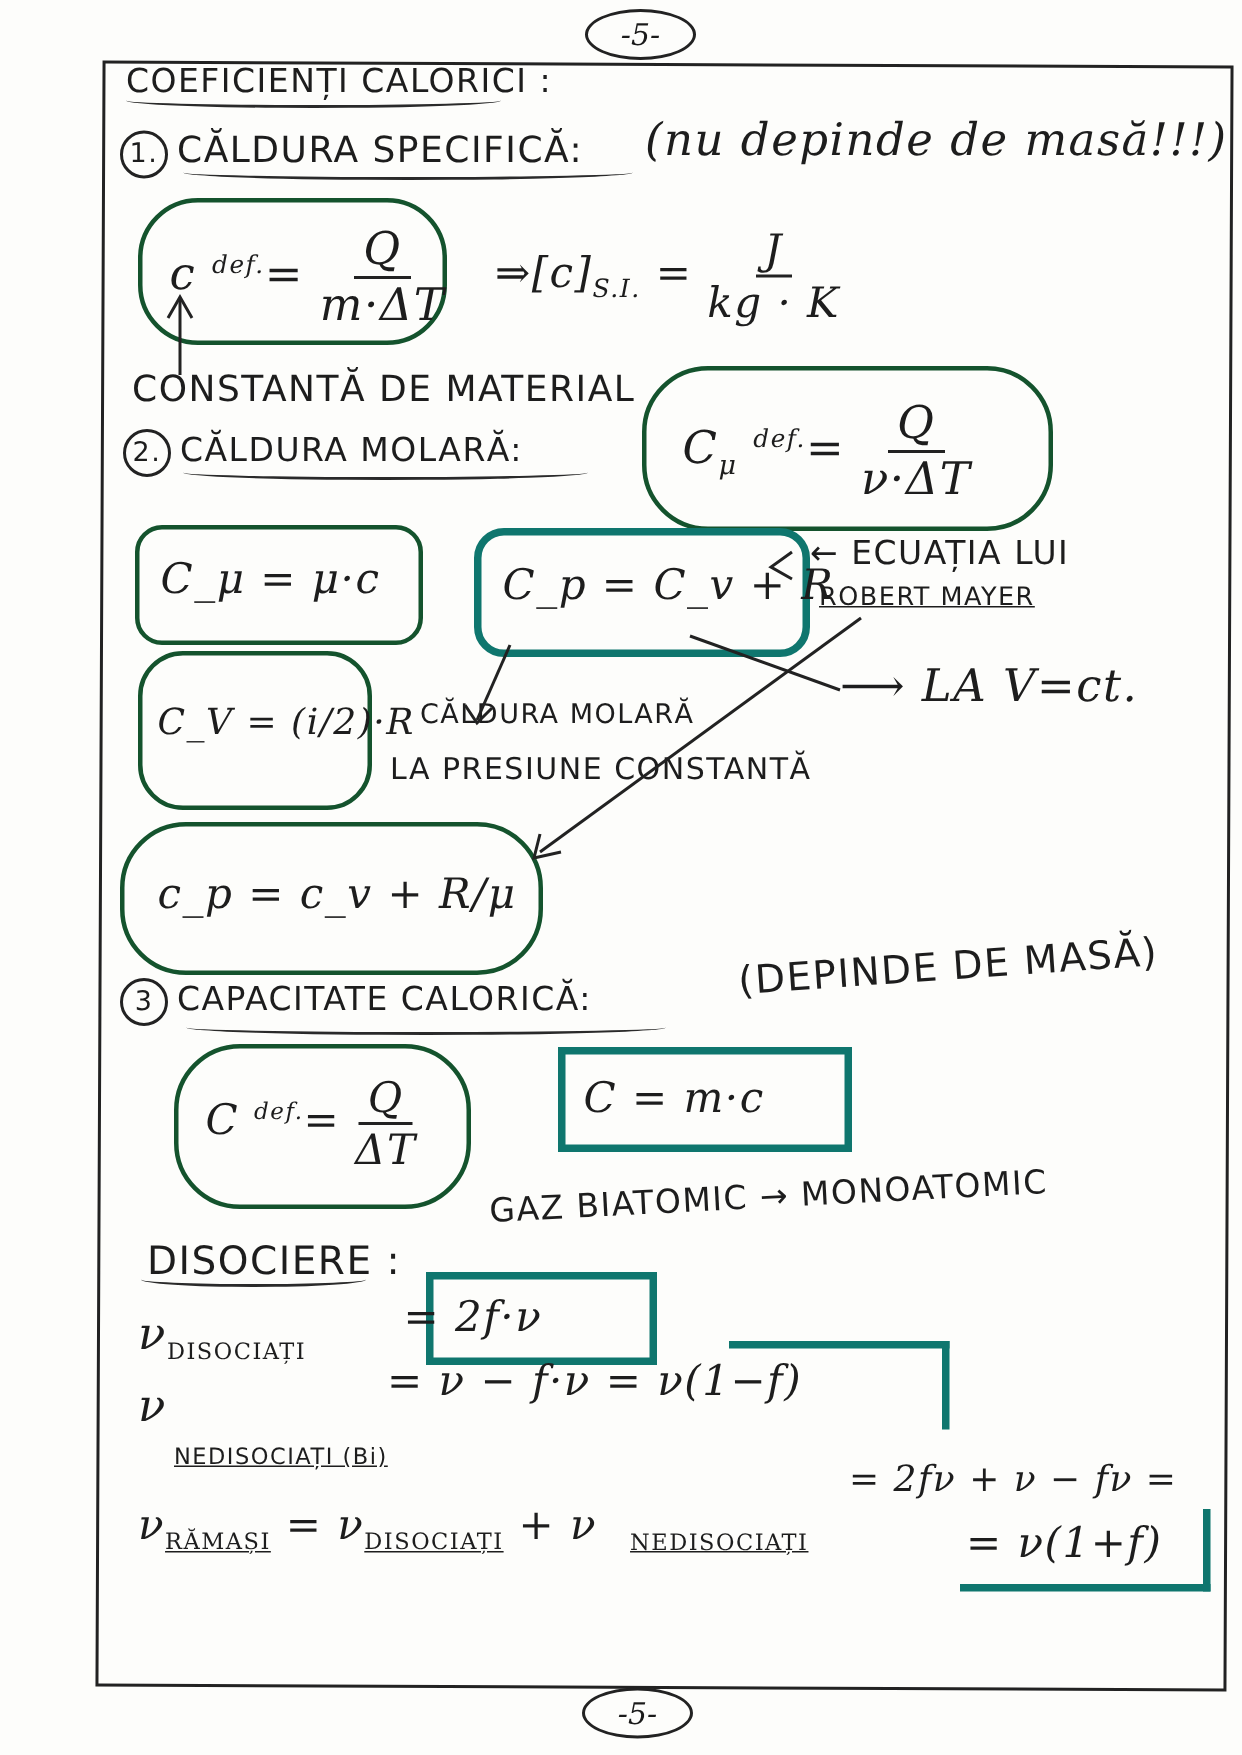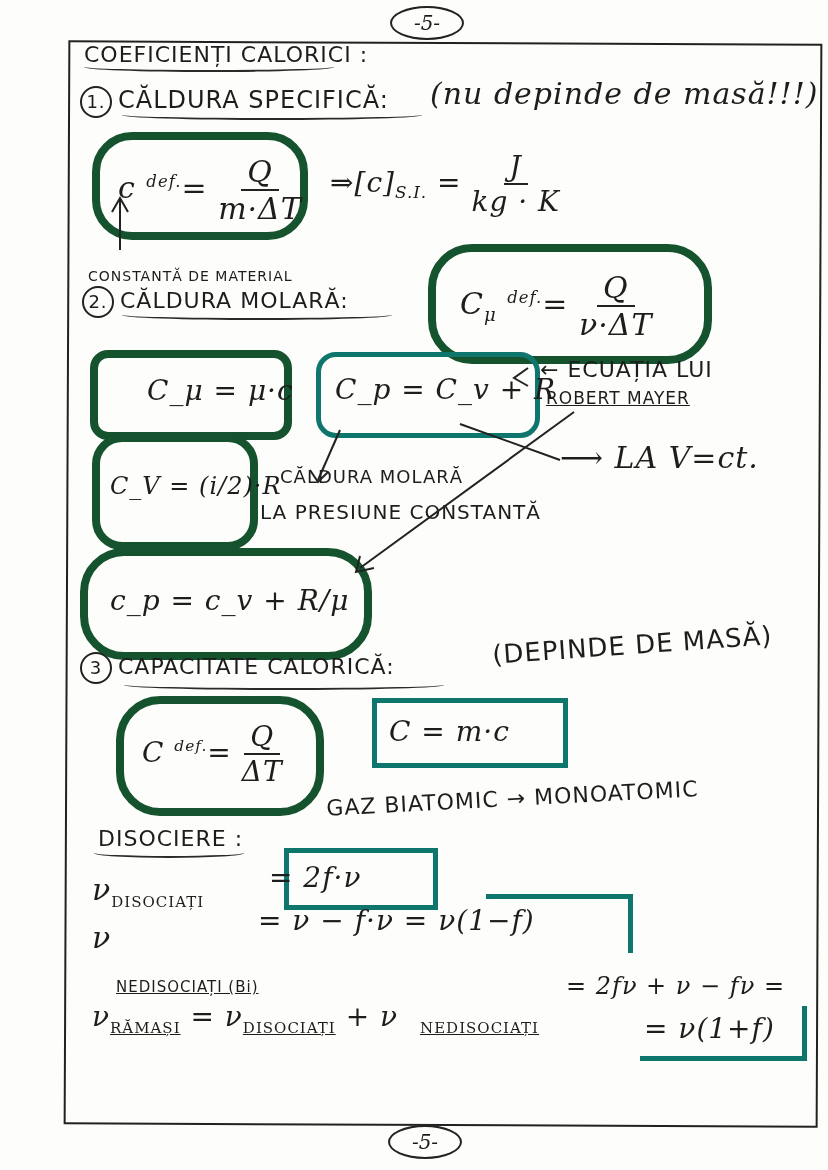--- a/index.html
+++ b/index.html
@@ -10,21 +10,21 @@
   .hw { position:absolute; white-space:nowrap; font-family:"DejaVu Sans", sans-serif; letter-spacing:1px; color:#1d1d1d; }
   .script { font-family:"DejaVu Serif", serif; font-style:italic; }
   .frame {
     position:absolute; left:66px; top:42px; width:750px; height:1080px;
     border:2px solid #222; transform:rotate(0.25deg);
   }
   .pagenum {
     position:absolute; width:70px; height:30px; border:2px solid #222; border-radius:50%;
     text-align:center; line-height:30px; font-size:20px; font-family:"DejaVu Serif", serif; font-style:italic;
   }
-  .bubble { position:absolute; border:8px solid #14532d; border-radius:28px; }
+  .bubble { position:absolute; border:3px solid #14532d; border-radius:28px; }
   .box { position:absolute; border:5px solid #0f766e; }
   .wavy { position:absolute; height:8px; border-bottom:2px solid #2a2a2a; border-radius:50%; }
   .circ { display:inline-block; width:28px; height:28px; border:2px solid #222; border-radius:50%; text-align:center; line-height:28px; font-size:18px; margin-right:6px; }
   .frac { display:inline-flex; flex-direction:column; align-items:center; vertical-align:middle; }
   .frac .num { border-bottom:2px solid #222; padding:0 6px; }
   sub { font-size:60%; }
   sup { font-size:55%; }
   svg.arrows { position:absolute; left:0; top:0; }
 </style>
 </head>
@@ -53,39 +53,39 @@
       </span>
   </div>
 </div>
 <div class="hw script" style="left:330px; top:150px; font-size:28px;">
   <span>⇒[c]</span><sub>S.I.</sub> =
   <span class="frac">
       <span class="num">J</span>
       <span>kg · K</span>
     </span>
 </div>
-<div class="hw" style="left:88px; top:268px; font-size:14px;">CONSTANTĂ DE MATERIAL</div>
+<div class="hw" style="left:88px; top:245px; font-size:24px;">CONSTANTĂ DE MATERIAL</div>
 
 <div class="hw" style="left:82px; top:286px; font-size:22px;">
   <span class="circ">2.</span><span>CĂLDURA MOLARĂ:</span>
 </div>
 <div class="wavy" style="left:122px; top:310px; width:270px;"></div>
 <div class="bubble" style="left:428px; top:244px; width:268px; height:104px; border-radius:44px;">
   <div class="hw script" style="left:24px; top:18px; font-size:30px;">
     <span>C</span><sub>μ</sub>
     <sup>def.</sup>=
     <span class="frac">
         <span class="num">Q</span>
         <span>ν·ΔT</span>
       </span>
   </div>
 </div>
 
 <div class="bubble" style="left:90px; top:350px; width:186px; height:74px; border-radius:18px;">
-  <div class="hw script" style="left:14px; top:16px; font-size:28px;margin-left:35px;">C_μ = μ·c</div>
+  <div class="hw script" style="left:14px; top:16px; font-size:28px;">C_μ = μ·c</div>
 </div>
 <div class="box" style="left:316px; top:352px; width:214px; height:76px; border-radius:20px;">
   <div class="hw script" style="left:14px; top:16px; font-size:28px;">C_p = C_v + R</div>
 </div>
 <div class="hw" style="left:540px; top:357px; font-size:22px;">← ECUAȚIA LUI</div>
 <div class="hw" style="left:546px; top:388px; font-size:17px; text-decoration:underline;">ROBERT MAYER</div>
 <div class="hw script" style="left:560px; top:440px; font-size:30px;">⟶ LA V=ct.</div>
 
 <div class="bubble" style="left:92px; top:434px; width:150px; height:100px; border-radius:30px;">
   <div class="hw script" style="left:10px; top:30px; font-size:24px;">C_V = (i/2)·R</div>
@@ -111,34 +111,34 @@
         <span class="num">Q</span>
         <span>ΔT</span>
       </span>
   </div>
 </div>
 <div class="box" style="left:372px; top:698px; width:186px; height:60px;">
   <div class="hw script" style="left:12px; top:12px; font-size:28px;">C = m·c</div>
 </div>
 
 <div class="hw" style="left:326px; top:786px; font-size:22px; transform:rotate(-3deg);">GAZ BIATOMIC → MONOATOMIC</div>
-<div class="hw" style="left:98px; top:826px; font-size:22px;">DISOCIERE :</div>
+<div class="hw" style="left:98px; top:826px; font-size:26px;">DISOCIERE :</div>
 <div class="wavy" style="left:94px; top:848px; width:150px;"></div>
 
 <div class="hw script" style="left:92px; top:872px; font-size:30px;">
   <span>ν</span><sub style="font-size:15px; font-style:normal;">DISOCIAȚI</sub>
 </div>
 <div class="box" style="left:284px; top:848px; width:144px; height:52px;">
   <div class="hw script" style="left:-20px; top:8px; font-size:28px;">= 2f·ν</div>
 </div>
 
 <div class="hw script" style="left:92px; top:920px; font-size:30px;">
   <span>ν</span>
 </div>
-<div class="hw" style="left:116px; top:962px; font-size:15px; text-decoration:underline;margin-top:16px;">NEDISOCIAȚI (Bi)</div>
+<div class="hw" style="left:116px; top:962px; font-size:15px; text-decoration:underline;">NEDISOCIAȚI (Bi)</div>
 <div class="hw script" style="left:258px; top:904px; font-size:28px;">= ν − f·ν = ν(1−f)</div>
 <div class="box" style="left:486px; top:894px; width:142px; height:54px; border-left:none; border-bottom:none;"></div>
 
 <div class="hw script" style="left:92px; top:1000px; font-size:28px;">
   <span>ν</span><sub style="font-size:15px; font-style:normal; text-decoration:underline;">RĂMAȘI</sub>
   <span>= ν</span><sub style="font-size:15px; font-style:normal; text-decoration:underline;">DISOCIAȚI</sub>
   <span>+ ν</span><sub style="font-size:15px; font-style:normal; text-decoration:underline;margin-left:22px;">NEDISOCIAȚI</sub>
 </div>
 <div class="hw script" style="left:566px; top:972px; font-size:24px;">= 2fν + ν − fν =</div>
 <div class="box" style="left:640px; top:1006px; width:162px; height:50px; border-left:none; border-top:none;">

